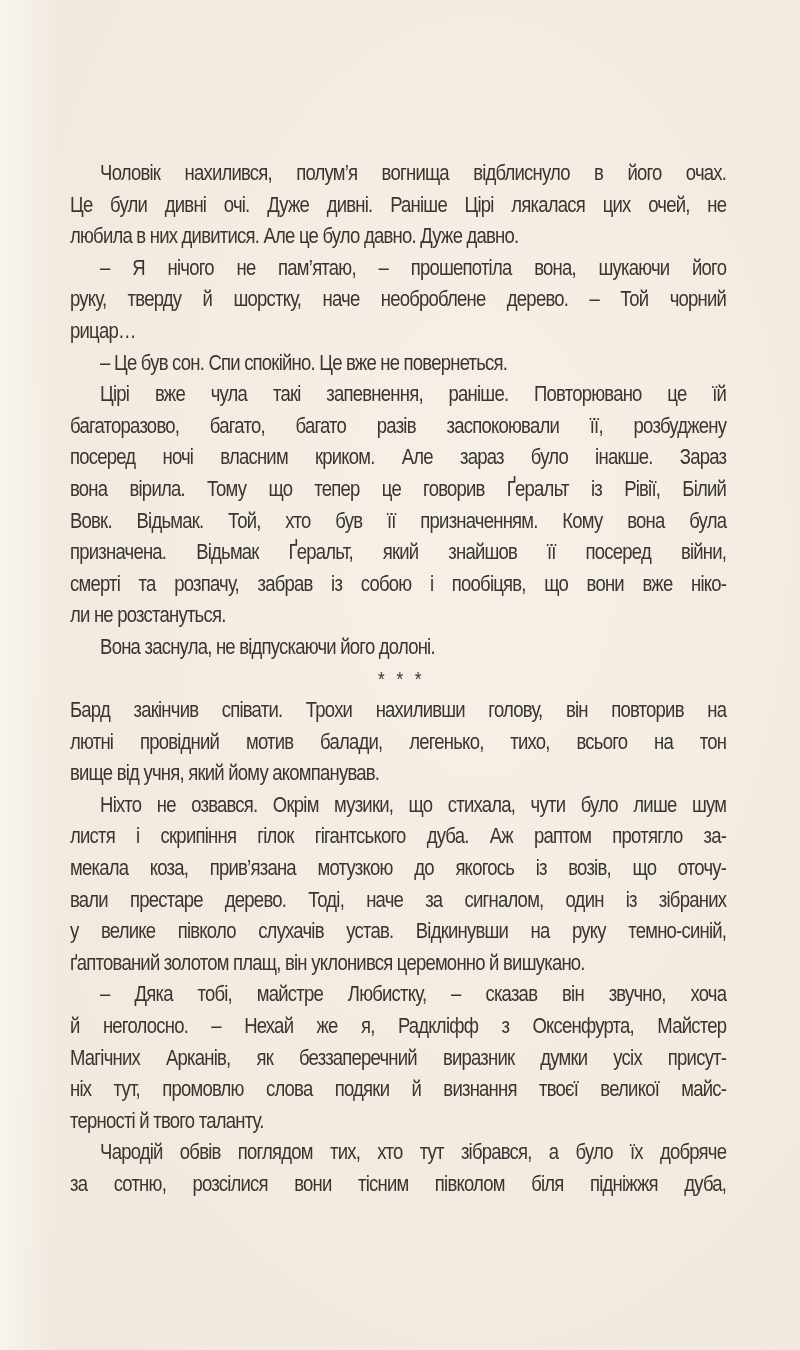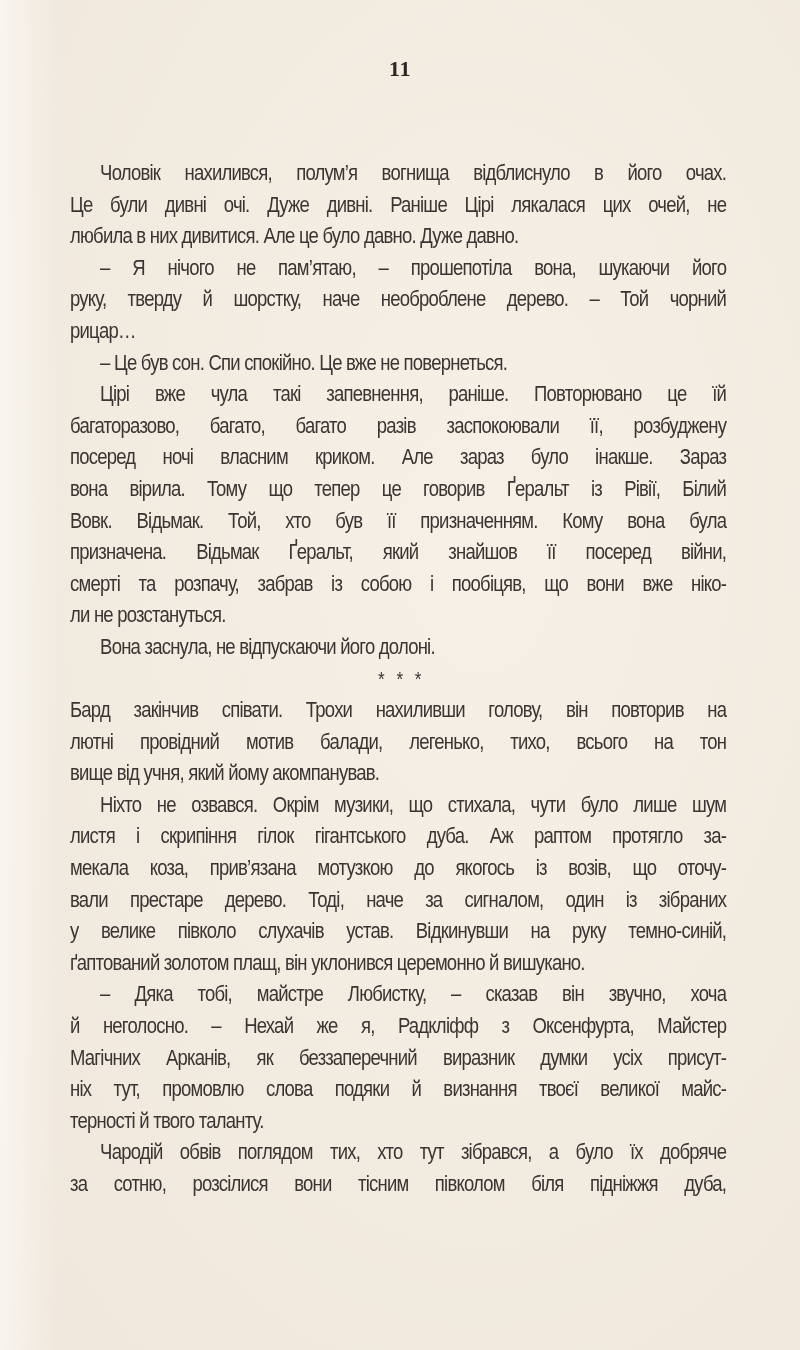--- a/index.html
+++ b/index.html
@@ -71,21 +71,20 @@
       letter-spacing: 4px;
       padding-left: 8px;
       color: #3a3533;
       height: 31.6px;
     }
   </style>
 </head>
 <body>
 
 <div class="page">
-  <div class="page-number">11</div>
 
   <div class="text-block">
     <span class="line indent">Чоловік нахилився, полум’я вогнища відблиснуло в його очах.</span>
     <span class="line">Це були дивні очі. Дуже дивні. Раніше Цірі лякалася цих очей, не</span>
     <span class="line last">любила в них дивитися. Але це було давно. Дуже давно.</span>
     <span class="line indent">– Я нічого не пам’ятаю, – прошепотіла вона, шукаючи його</span>
     <span class="line">руку, тверду й шорстку, наче необроблене дерево. – Той чорний</span>
     <span class="line last">рицар…</span>
     <span class="line indent last">– Це був сон. Спи спокійно. Це вже не повернеться.</span>
     <span class="line indent">Цірі вже чула такі запевнення, раніше. Повторювано це їй</span>

